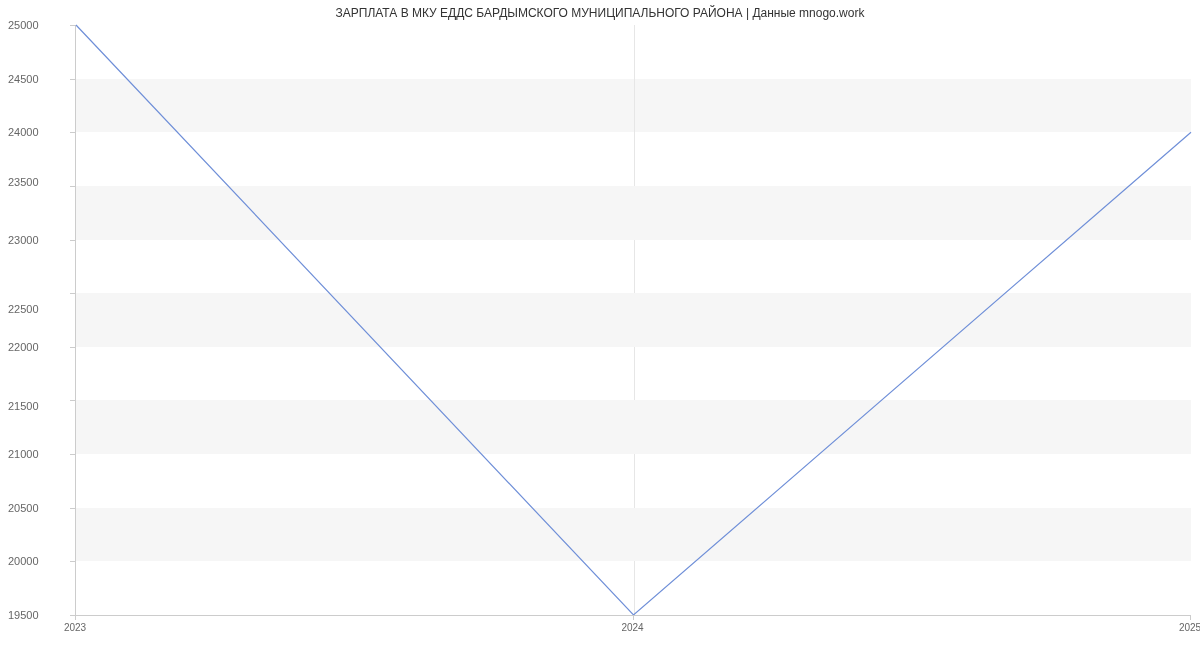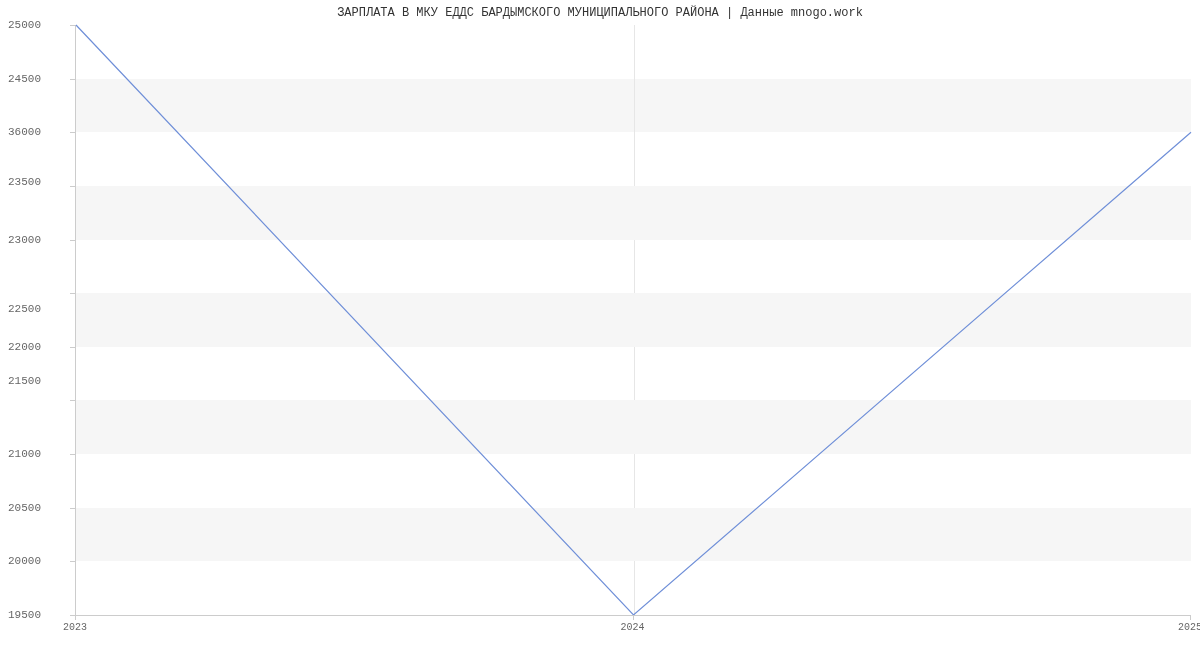--- a/index.html
+++ b/index.html
@@ -7,21 +7,20 @@
     padding: 0;
     background: #ffffff;
     font-family: Verdana, Geneva, sans-serif;
     font-size: 11px;
     color: #333;
   }
   .chart-container {
     position: relative;
     width: 1200px;
     height: 650px;
-    font-family: Liberation Mono, monospace;
   }
   .chart-title {
     position: absolute;
     top: 6px;
     left: 0;
     width: 100%;
     text-align: center;
     font-size: 12px;
     color: #333;
   }
@@ -103,31 +102,31 @@
       </svg>
   </div>
 <div class="y-tick-label" style="top: 615px;">19500</div>
     <div class="y-tick-mark" style="top: 615px;"></div>
     <div class="y-tick-label" style="top: 561.364px;">20000</div>
     <div class="y-tick-mark" style="top: 561.364px;"></div>
     <div class="y-tick-label" style="top: 507.727px;">20500</div>
     <div class="y-tick-mark" style="top: 507.727px;"></div>
     <div class="y-tick-label" style="top: 454.091px;">21000</div>
     <div class="y-tick-mark" style="top: 454.091px;"></div>
-    <div class="y-tick-label" style="top: 381px;">21500</div>
+    <div class="y-tick-label" style="top: 406px;">21500</div>
     <div class="y-tick-mark" style="top: 400.455px;"></div>
     <div class="y-tick-label" style="top: 346.818px;">22000</div>
     <div class="y-tick-mark" style="top: 346.818px;"></div>
     <div class="y-tick-label" style="top: 293.182px; margin-top: 16px;">22500</div>
     <div class="y-tick-mark" style="top: 293.182px;"></div>
     <div class="y-tick-label" style="top: 239.545px;">23000</div>
     <div class="y-tick-mark" style="top: 239.545px;"></div>
     <div class="y-tick-label" style="top: 182px;">23500</div>
     <div class="y-tick-mark" style="top: 185.909px;"></div>
-    <div class="y-tick-label" style="top: 132.273px;">36000</div>
+    <div class="y-tick-label" style="top: 132.273px;">24000</div>
     <div class="y-tick-mark" style="top: 132.273px;"></div>
     <div class="y-tick-label" style="top: 78.6364px;">24500</div>
     <div class="y-tick-mark" style="top: 78.6364px;"></div>
     <div class="y-tick-label" style="top: 25px;">25000</div>
     <div class="y-tick-mark" style="top: 25px;"></div>
     <div class="x-tick-label" style="left: 75px;">2023</div>
     <div class="x-tick-mark" style="left: 75px;"></div>
     <div class="x-tick-label" style="left: 632.5px;">2024</div>
     <div class="x-tick-mark" style="left: 632.5px;"></div>
     <div class="x-tick-label" style="left: 1190px;">2025</div>

